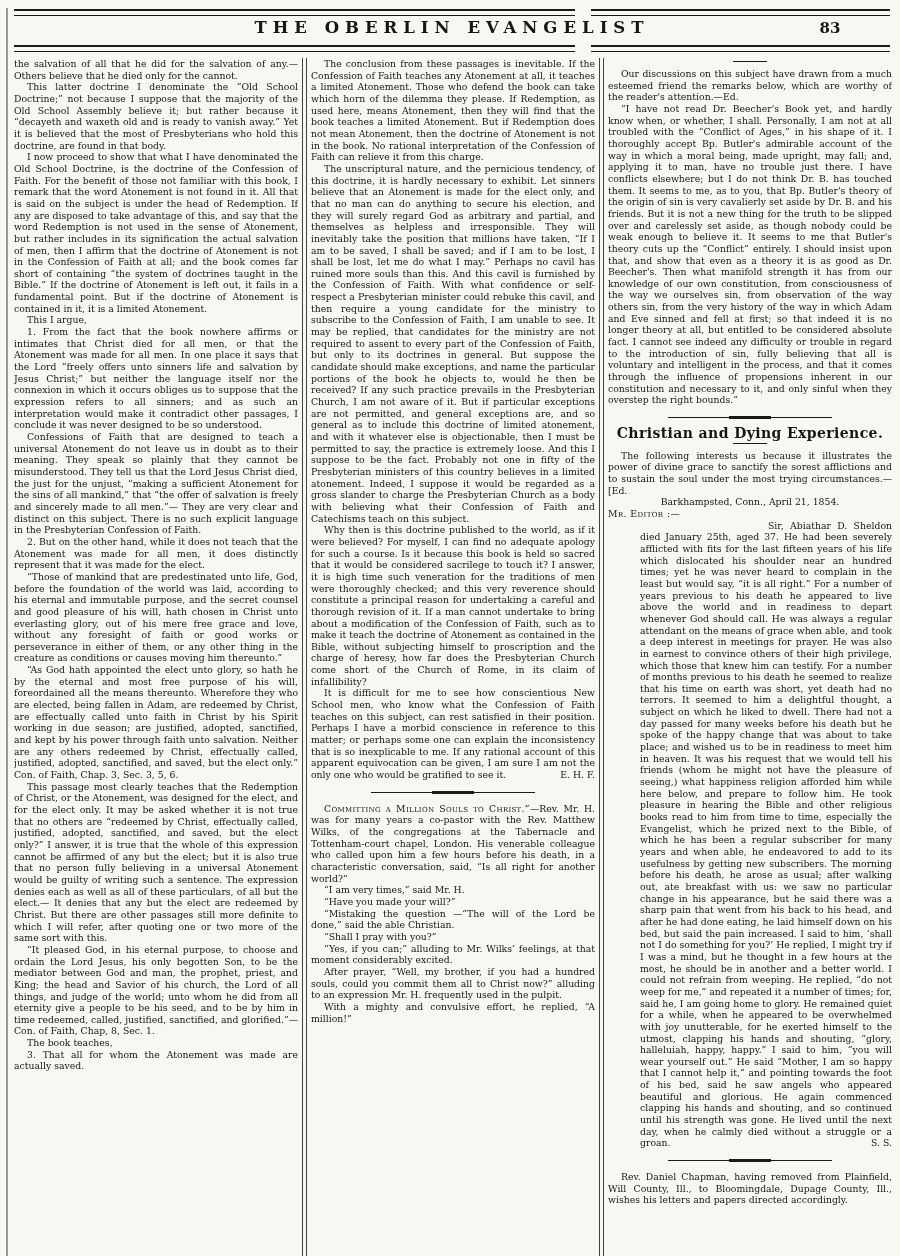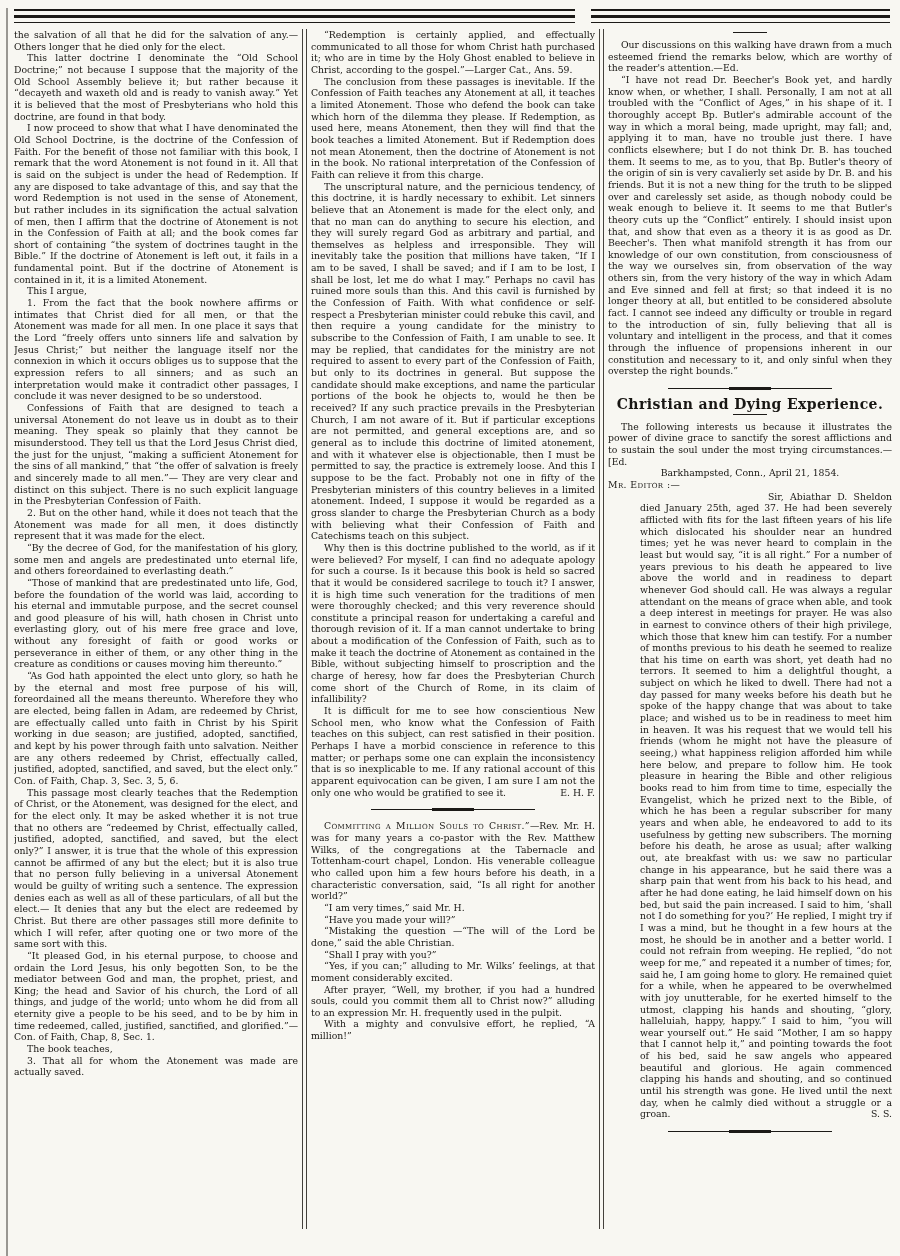--- a/index.html
+++ b/index.html
@@ -42,52 +42,54 @@
 <body>
 
 <div class="page">
   <div class="page-edge"></div>
 
   <header class="masthead">
     <div class="rule">
       <span class="seg seg-a"></span>
       <span class="seg seg-b"></span>
     </div>
+    <div class="mast-row">
+      <span class="mast-title">THE OBERLIN EVANGELIST</span>
+      <span class="mast-page">83</span>
+    </div>
     <div class="rule">
       <span class="seg seg-a"></span>
       <span class="seg seg-b"></span>
     </div>
   </header>
 
   <main class="cols">
 
     <section class="col">
       <div>
-          <p class="para flush">the salvation of all that he did for the salvation of any.— Others longer that he died only for the elect.</p>
+          <p class="para flush">the salvation of all that he did for the salvation of any.— Others believe that he died only for the cannot.</p>
           <p class="para">This latter doctrine I denominate the “Old School Doctrine;” not because I suppose that the majority of the Old School Assembly believe it; but rather because it “decayeth and waxeth old and is ready to vanish away.” Yet it is believed that the most of Presbyterians who hold this doctrine, are found in that body.</p>
           <p class="para">I now proceed to show that what I have denominated the Old School Doctrine, is the doctrine of the Confession of Faith. For the benefit of those not familiar with this book, I remark that the word Atonement is not found in it. All that is said on the subject is under the head of Redemption. If any are disposed to take advantage of this, and say that the word Redemption is not used in the sense of Atonement, but rather includes in its signification the actual salvation of men, then I affirm that the doctrine of Atonement is not in the Confession of Faith at all; and the book comes far short of containing “the system of doctrines taught in the Bible.” If the doctrine of Atonement is left out, it fails in a fundamental point. But if the doctrine of Atonement is contained in it, it is a limited Atonement.</p>
           <p class="para">This I argue,</p>
           <p class="para">1. From the fact that the book nowhere affirms or intimates that Christ died for all men, or that the Atonement was made for all men. In one place it says that the Lord “freely offers unto sinners life and salvation by Jesus Christ;” but neither the language itself nor the connexion in which it occurs obliges us to suppose that the expression refers to all sinners; and as such an interpretation would make it contradict other passages, I conclude it was never designed to be so understood.</p>
           <p class="para">Confessions of Faith that are designed to teach a universal Atonement do not leave us in doubt as to their meaning. They speak so plainly that they cannot be misunderstood. They tell us that the Lord Jesus Christ died, the just for the unjust, “making a sufficient Atonement for the sins of all mankind,” that “the offer of salvation is freely and sincerely made to all men.”— They are very clear and distinct on this subject. There is no such explicit language in the Presbyterian Confession of Faith.</p>
           <p class="para">2. But on the other hand, while it does not teach that the Atonement was made for all men, it does distinctly represent that it was made for the elect.</p>
-          <p class="para">“By the decree of God, for the manifestation of his glory, some men and angels are predestinated unto eternal life, and others foreordained to everlasting death.”</p>
           <p class="para">“Those of mankind that are predestinated unto life, God, before the foundation of the world was laid, according to his eternal and immutable purpose, and the secret counsel and good pleasure of his will, hath chosen in Christ unto everlasting glory, out of his mere free grace and love, without any foresight of faith or good works or perseverance in either of them, or any other thing in the creature as conditions or causes moving him thereunto.”</p>
           <p class="para">“As God hath appointed the elect unto glory, so hath he by the eternal and most free purpose of his will, foreordained all the means thereunto. Wherefore they who are elected, being fallen in Adam, are redeemed by Christ, are effectually called unto faith in Christ by his Spirit working in due season; are justified, adopted, sanctified, and kept by his power through faith unto salvation. Neither are any others redeemed by Christ, effectually called, justified, adopted, sanctified, and saved, but the elect only.” Con. of Faith, Chap. 3, Sec. 3, 5, 6.</p>
           <p class="para">This passage most clearly teaches that the Redemption of Christ, or the Atonement, was designed for the elect, and for the elect only. It may be asked whether it is not true that no others are “redeemed by Christ, effectually called, justified, adopted, sanctified, and saved, but the elect only?” I answer, it is true that the whole of this expression cannot be affirmed of any but the elect; but it is also true that no person fully believing in a universal Atonement would be guilty of writing such a sentence. The expression denies each as well as all of these particulars, of all but the elect.— It denies that any but the elect are redeemed by Christ. But there are other passages still more definite to which I will refer, after quoting one or two more of the same sort with this.</p>
           <p class="para">“It pleased God, in his eternal purpose, to choose and ordain the Lord Jesus, his only begotten Son, to be the mediator between God and man, the prophet, priest, and King; the head and Savior of his church, the Lord of all things, and judge of the world; unto whom he did from all eternity give a people to be his seed, and to be by him in time redeemed, called, justified, sanctified, and glorified.”—Con. of Faith, Chap, 8, Sec. 1.</p>
           <p class="para">The book teaches,</p>
           <p class="para">3. That all for whom the Atonement was made are actually saved.</p>
         </div>
     </section>
 
     <div class="colsep"></div>
 
     <section class="col">
       <div>
-          <p class="para">“Redemption is certainly applied, and effectually communicated to all those for whom Christ hath purchased it; who are in time by the Holy Ghost enabled to believe in Christ, according to the gospel.”—Larger Cat., Ans. 59.</p>
           <p class="para">The conclusion from these passages is inevitable. If the Confession of Faith teaches any Atonement at all, it teaches a limited Atonement. Those who defend the book can take which horn of the dilemma they please. If Redemption, as used here, means Atonement, then they will find that the book teaches a limited Atonement. But if Redemption does not mean Atonement, then the doctrine of Atonement is not in the book. No rational interpretation of the Confession of Faith can relieve it from this charge.</p>
           <p class="para">The unscriptural nature, and the pernicious tendency, of this doctrine, it is hardly necessary to exhibit. Let sinners believe that an Atonement is made for the elect only, and that no man can do anything to secure his election, and they will surely regard God as arbitrary and partial, and themselves as helpless and irresponsible. They will inevitably take the position that millions have taken, “If I am to be saved, I shall be saved; and if I am to be lost, I shall be lost, let me do what I may.” Perhaps no cavil has ruined more souls than this. And this cavil is furnished by the Confession of Faith. With what confidence or self-respect a Presbyterian minister could rebuke this cavil, and then require a young candidate for the ministry to subscribe to the Confession of Faith, I am unable to see. It may be replied, that candidates for the ministry are not required to assent to every part of the Confession of Faith, but only to its doctrines in general. But suppose the candidate should make exceptions, and name the particular portions of the book he objects to, would he then be received? If any such practice prevails in the Presbyterian Church, I am not aware of it. But if particular exceptions are not permitted, and general exceptions are, and so general as to include this doctrine of limited atonement, and with it whatever else is objectionable, then I must be permitted to say, the practice is extremely loose. And this I suppose to be the fact. Probably not one in fifty of the Presbyterian ministers of this country believes in a limited atonement. Indeed, I suppose it would be regarded as a gross slander to charge the Presbyterian Church as a body with believing what their Confession of Faith and Catechisms teach on this subject.</p>
           <p class="para">Why then is this doctrine published to the world, as if it were believed? For myself, I can find no adequate apology for such a course. Is it because this book is held so sacred that it would be considered sacrilege to touch it? I answer, it is high time such veneration for the traditions of men were thoroughly checked; and this very reverence should constitute a principal reason for undertaking a careful and thorough revision of it. If a man cannot undertake to bring about a modification of the Confession of Faith, such as to make it teach the doctrine of Atonement as contained in the Bible, without subjecting himself to proscription and the charge of heresy, how far does the Presbyterian Church come short of the Church of Rome, in its claim of infallibility?</p>
           <p class="para">It is difficult for me to see how conscientious New School men, who know what the Confession of Faith teaches on this subject, can rest satisfied in their position. Perhaps I have a morbid conscience in reference to this matter; or perhaps some one can explain the inconsistency that is so inexplicable to me. If any rational account of this apparent equivocation can be given, I am sure I am not the only one who would be gratified to see it.<span class="sig">E. H. F.</span></p>
         </div>
       <div class="divider"></div>
       <div>
           <p class="para"><span class="lead">Committing a Million Souls to Christ.”</span>—Rev. Mr. H. was for many years a co-pastor with the Rev. Matthew Wilks, of the congregations at the Tabernacle and Tottenham-court chapel, London. His venerable colleague who called upon him a few hours before his death, in a characteristic conversation, said, “Is all right for another world?”</p>
           <p class="para">“I am very times,” said Mr. H.</p>
           <p class="para">“Have you made your will?”</p>
@@ -97,35 +99,38 @@
           <p class="para">After prayer, “Well, my brother, if you had a hundred souls, could you commit them all to Christ now?” alluding to an expression Mr. H. frequently used in the pulpit.</p>
           <p class="para">With a mighty and convulsive effort, he replied, “A million!”</p>
         </div>
     </section>
 
     <div class="colsep"></div>
 
     <section class="col">
       <div class="head-rule"></div>
       <div>
-          <p class="para">Our discussions on this walking have drawn from a much esteemed friend the remarks below, which are worthy of the reader's attention.—Ed.</p>
+          <p class="para">Our discussions on this subject have drawn from a much esteemed friend the remarks below, which are worthy of the reader's attention.—Ed.</p>
           <p class="para">“I have not read Dr. Beecher's Book yet, and hardly know when, or whether, I shall. Personally, I am not at all troubled with the “Conflict of Ages,” in his shape of it. I thoroughly accept Bp. Butler's admirable account of the way in which a moral being, made upright, may fall; and, applying it to man, have no trouble just there. I have conflicts elsewhere; but I do not think Dr. B. has touched them. It seems to me, as to you, that Bp. Butler's theory of the origin of sin is very cavalierly set aside by Dr. B. and his friends. But it is not a new thing for the truth to be slipped over and carelessly set aside, as though nobody could be weak enough to believe it. It seems to me that Butler's theory cuts up the “Conflict” entirely. I should insist upon that, and show that even as a theory it is as good as Dr. Beecher's. Then what manifold strength it has from our knowledge of our own constitution, from consciousness of the way we ourselves sin, from observation of the way others sin, from the very history of the way in which Adam and Eve sinned and fell at first; so that indeed it is no longer theory at all, but entitled to be considered absolute fact. I cannot see indeed any difficulty or trouble in regard to the introduction of sin, fully believing that all is voluntary and intelligent in the process, and that it comes through the influence of propensions inherent in our constitution and necessary to it, and only sinful when they overstep the right bounds.”</p>
         </div>
 
       <div class="divider"></div>
 
       <h2 class="art-head">Christian and Dying Experience.</h2>
       <div class="head-rule"></div>
       <div>
           <p class="para">The following interests us because it illustrates the power of divine grace to sanctify the sorest afflictions and to sustain the soul under the most trying circumstances.—[Ed.</p>
         </div>
       <p class="para center">Barkhampsted, Conn., April 21, 1854.</p>
       <p class="para salutation">Mr. Editor :—</p>
       <div>
           <p class="para bigindent">Sir, Abiathar D. Sheldon died January 25th, aged 37. He had been severely afflicted with fits for the last fifteen years of his life which dislocated his shoulder near an hundred times; yet he was never heard to complain in the least but would say, “it is all right.” For a number of years previous to his death he appeared to live above the world and in readiness to depart whenever God should call. He was always a regular attendant on the means of grace when able, and took a deep interest in meetings for prayer. He was also in earnest to convince others of their high privilege, which those that knew him can testify. For a number of months previous to his death he seemed to realize that his time on earth was short, yet death had no terrors. It seemed to him a delightful thought, a subject on which he liked to dwell. There had not a day passed for many weeks before his death but he spoke of the happy change that was about to take place; and wished us to be in readiness to meet him in heaven. It was his request that we would tell his friends (whom he might not have the pleasure of seeing,) what happiness religion afforded him while here below, and prepare to follow him. He took pleasure in hearing the Bible and other religious books read to him from time to time, especially the Evangelist, which he prized next to the Bible, of which he has been a regular subscriber for many years and when able, he endeavored to add to its usefulness by getting new subscribers. The morning before his death, he arose as usual; after walking out, ate breakfast with us: we saw no particular change in his appearance, but he said there was a sharp pain that went from his back to his head, and after he had done eating, he laid himself down on his bed, but said the pain increased. I said to him, ‘shall not I do something for you?’ He replied, I might try if I was a mind, but he thought in a few hours at the most, he should be in another and a better world. I could not refrain from weeping. He replied, “do not weep for me,” and repeated it a number of times; for, said he, I am going home to glory. He remained quiet for a while, when he appeared to be overwhelmed with joy unutterable, for he exerted himself to the utmost, clapping his hands and shouting, “glory, halleluiah, happy, happy.” I said to him, “you will wear yourself out.” He said “Mother, I am so happy that I cannot help it,” and pointing towards the foot of his bed, said he saw angels who appeared beautiful and glorious. He again commenced clapping his hands and shouting, and so continued until his strength was gone. He lived until the next day, when he calmly died without a struggle or a groan.<span class="sig">S. S.</span></p>
         </div>
 
       <div class="divider"></div>
 
+      <div>
+          <p class="para">Rev. Daniel Chapman, having removed from Plainfield, Will County, Ill., to Bloomingdale, Dupage County, Ill., wishes his letters and papers directed accordingly.</p>
+        </div>
     </section>
 
   </main>
 </div>
 
 </body></html>

